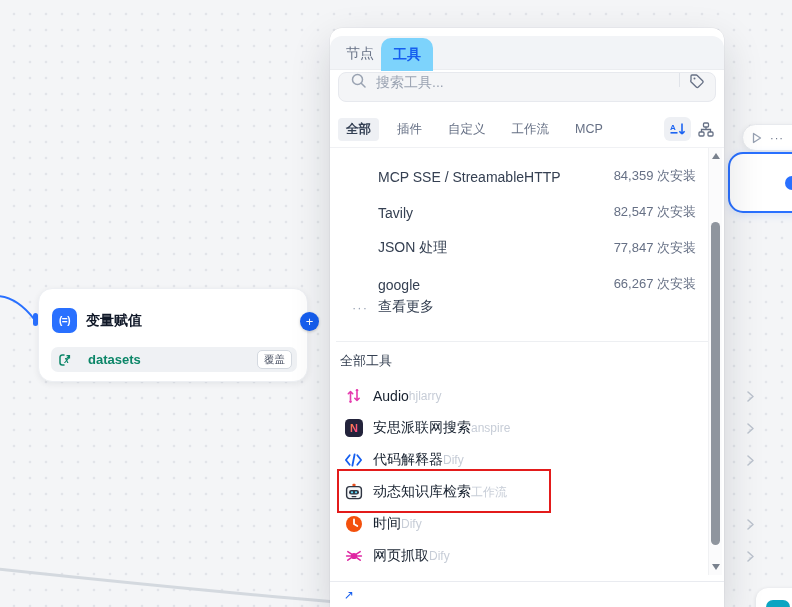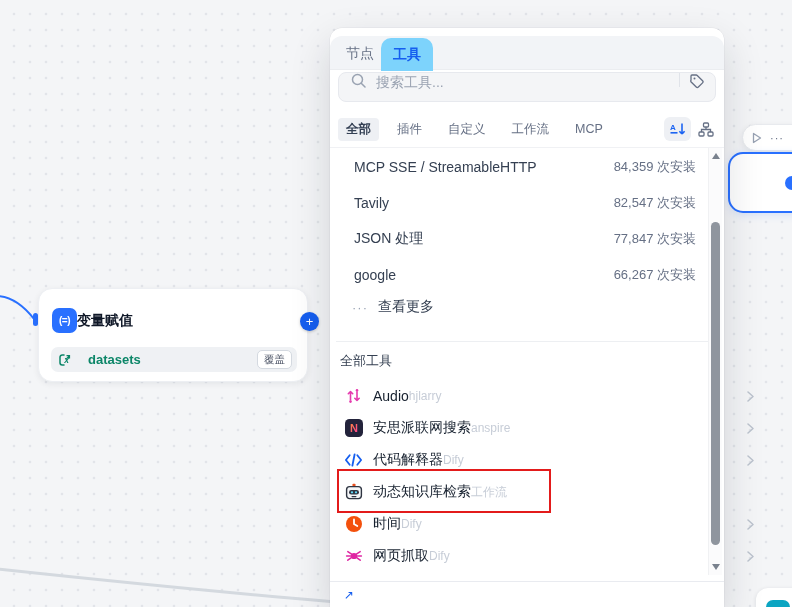--- a/index.html
+++ b/index.html
@@ -17,21 +17,21 @@
   
   .edges { position:absolute; inset:0; z-index:0; pointer-events:none; }
 
   
   .assigner-node { position:absolute; left:38px; top:288px; width:270px; height:94px;
     background:#fff; border:1px solid #EDEFF3; border-radius:14px;
     box-shadow:0 2px 6px rgba(16,24,40,.07); z-index:2; }
   .an-header { position:absolute; left:13px; top:19px; display:flex; align-items:center; }
   .an-icon { width:25px; height:25px; border-radius:7px; background:#2970FF; color:#fff;
     font-size:10px; font-weight:bold; display:flex; align-items:center; justify-content:center; letter-spacing:-.5px; }
-  .an-title { font-size:14px; font-weight:700; color:#101828; white-space:nowrap; }
+  .an-title { margin-left:9px; font-size:14px; font-weight:700; color:#101828; white-space:nowrap; }
   .an-plus { position:absolute; left:261px; top:23px; width:19px; height:19px; border-radius:50%;
     background:#155EEF; color:#fff; display:flex; align-items:center; justify-content:center;
     font-size:13px; line-height:1; box-shadow:0 1px 3px rgba(0,0,0,.2); z-index:3; }
   .an-var { position:absolute; left:12px; top:58px; width:246px; height:25px; background:#EFF1F4;
     border-radius:7px; display:flex; align-items:center; padding:0 5px 0 7px; }
   .an-var-name { color:#0C8668; font-size:13px; font-weight:600; margin-left:16px; }
   .an-var-badge { margin-left:auto; font-size:10.5px; color:#4A5264; background:#fff;
     border:1px solid #D4D9E0; border-radius:5px; padding:1.5px 6px; white-space:nowrap; }
 
   
@@ -70,21 +70,21 @@
   .f-sort { margin-left:auto; width:27px; height:24px; background:#EEF0F4; border-radius:6px;
     display:flex; align-items:center; justify-content:center; }
   .f-tree { width:24px; height:24px; display:flex; align-items:center; justify-content:center; margin-left:3px; }
 
   .hr { position:absolute; height:1px; background:#F0F1F4; left:0; right:0; }
   .hr1 { top:119px; }
   .hr2 { top:313px; left:6px; right:14px; background:#EDEFF2; }
   .hr3 { top:553px; background:#E9EBF0; }
 
   .plist { position:absolute; left:0; top:121px; width:380px; }
-  .prow { height:36px; display:flex; align-items:center; padding:0 14px 0 24px; }
+  .prow { height:36px; display:flex; align-items:flex-end; padding:0 14px 0 48px; }
   .pname { font-size:14px; color:#354052; white-space:nowrap; }
   .pinstalls { margin-left:auto; font-size:13px; color:#667085; white-space:nowrap; }
   .viewmore { height:28px; display:flex; align-items:center; padding-left:22px; }
   .vm-dots { color:#98A2B3; font-size:13px; letter-spacing:1px; }
   .vm-label { margin-left:10px; font-size:14px; color:#354052; }
 
   .sec-title { position:absolute; left:10px; top:324px; font-size:13px; color:#354052; font-weight:500; }
 
   .tlist { position:absolute; left:0; top:352px; width:448px; }
   .trow { height:32px; display:flex; align-items:center; padding:0 24px 0 14px; }

